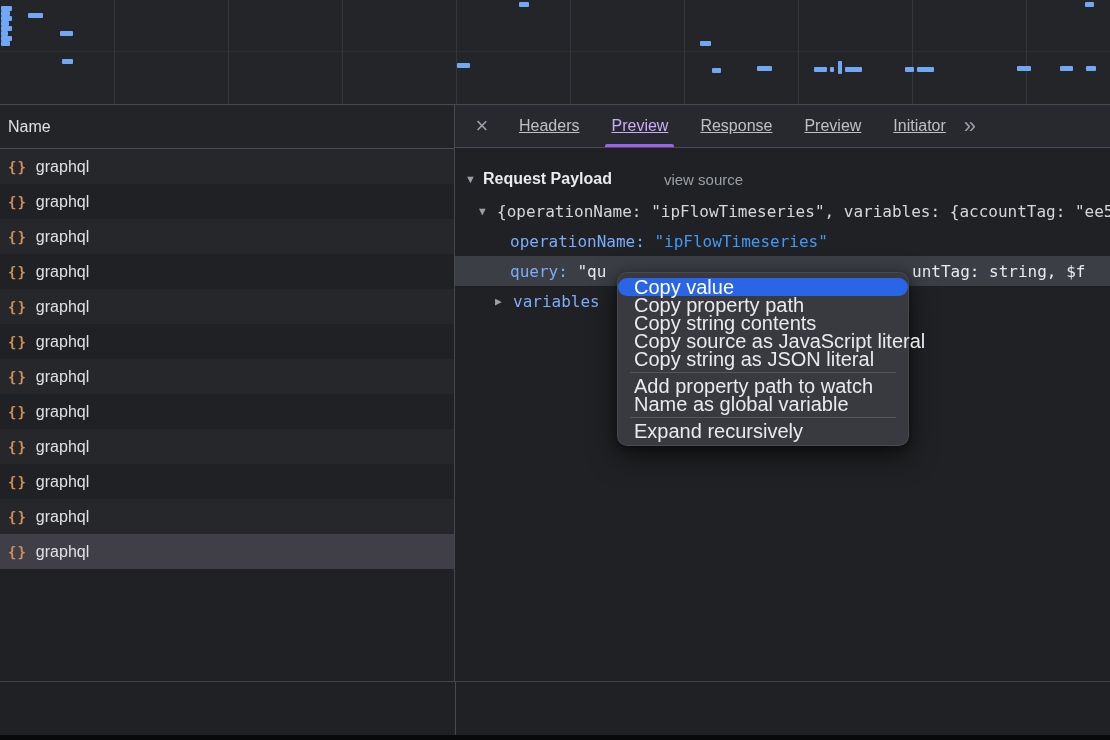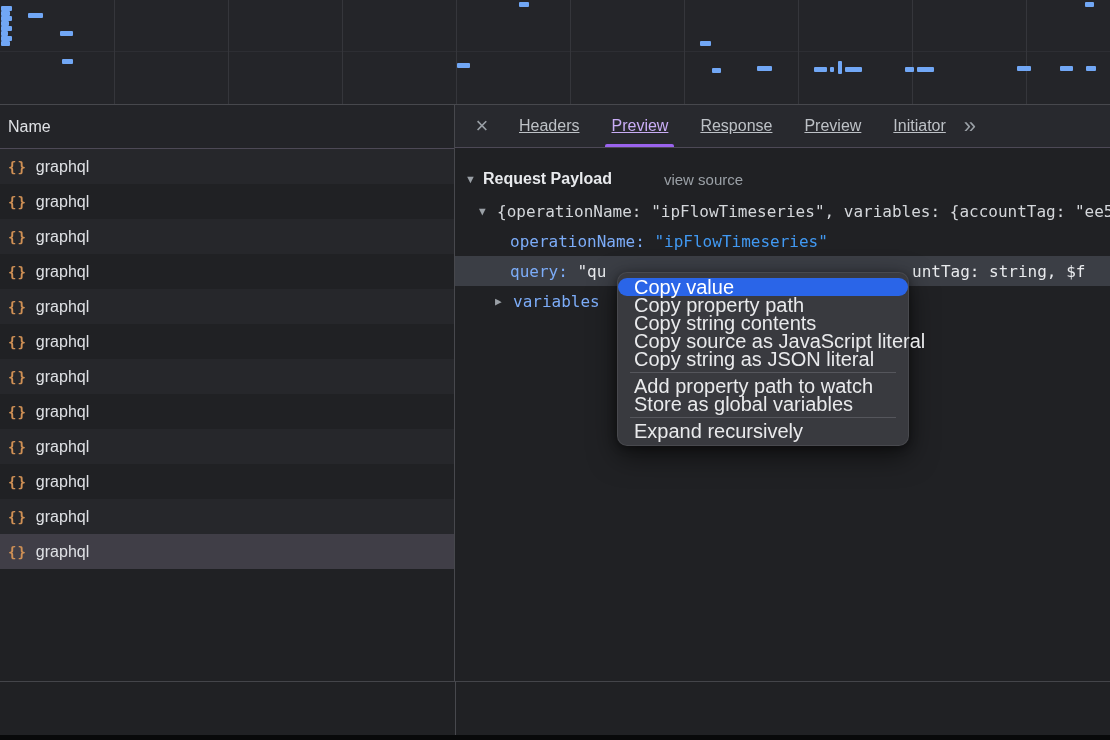--- a/index.html
+++ b/index.html
@@ -244,18 +244,18 @@
   <div class="bottom-strip"></div>
 
   <div class="context-menu">
       <div class="menu-item highlight">Copy value</div>
       <div class="menu-item">Copy property path</div>
       <div class="menu-item">Copy string contents</div>
       <div class="menu-item">Copy source as JavaScript literal</div>
       <div class="menu-item">Copy string as JSON literal</div>
       <div class="menu-sep"></div>
       <div class="menu-item">Add property path to watch</div>
-      <div class="menu-item">Store as global variables</div>
+      <div class="menu-item">Name as global variable</div>
       <div class="menu-sep"></div>
       <div class="menu-item">Expand recursively</div>
     </div>
 
 </div>
 
 </body></html>

